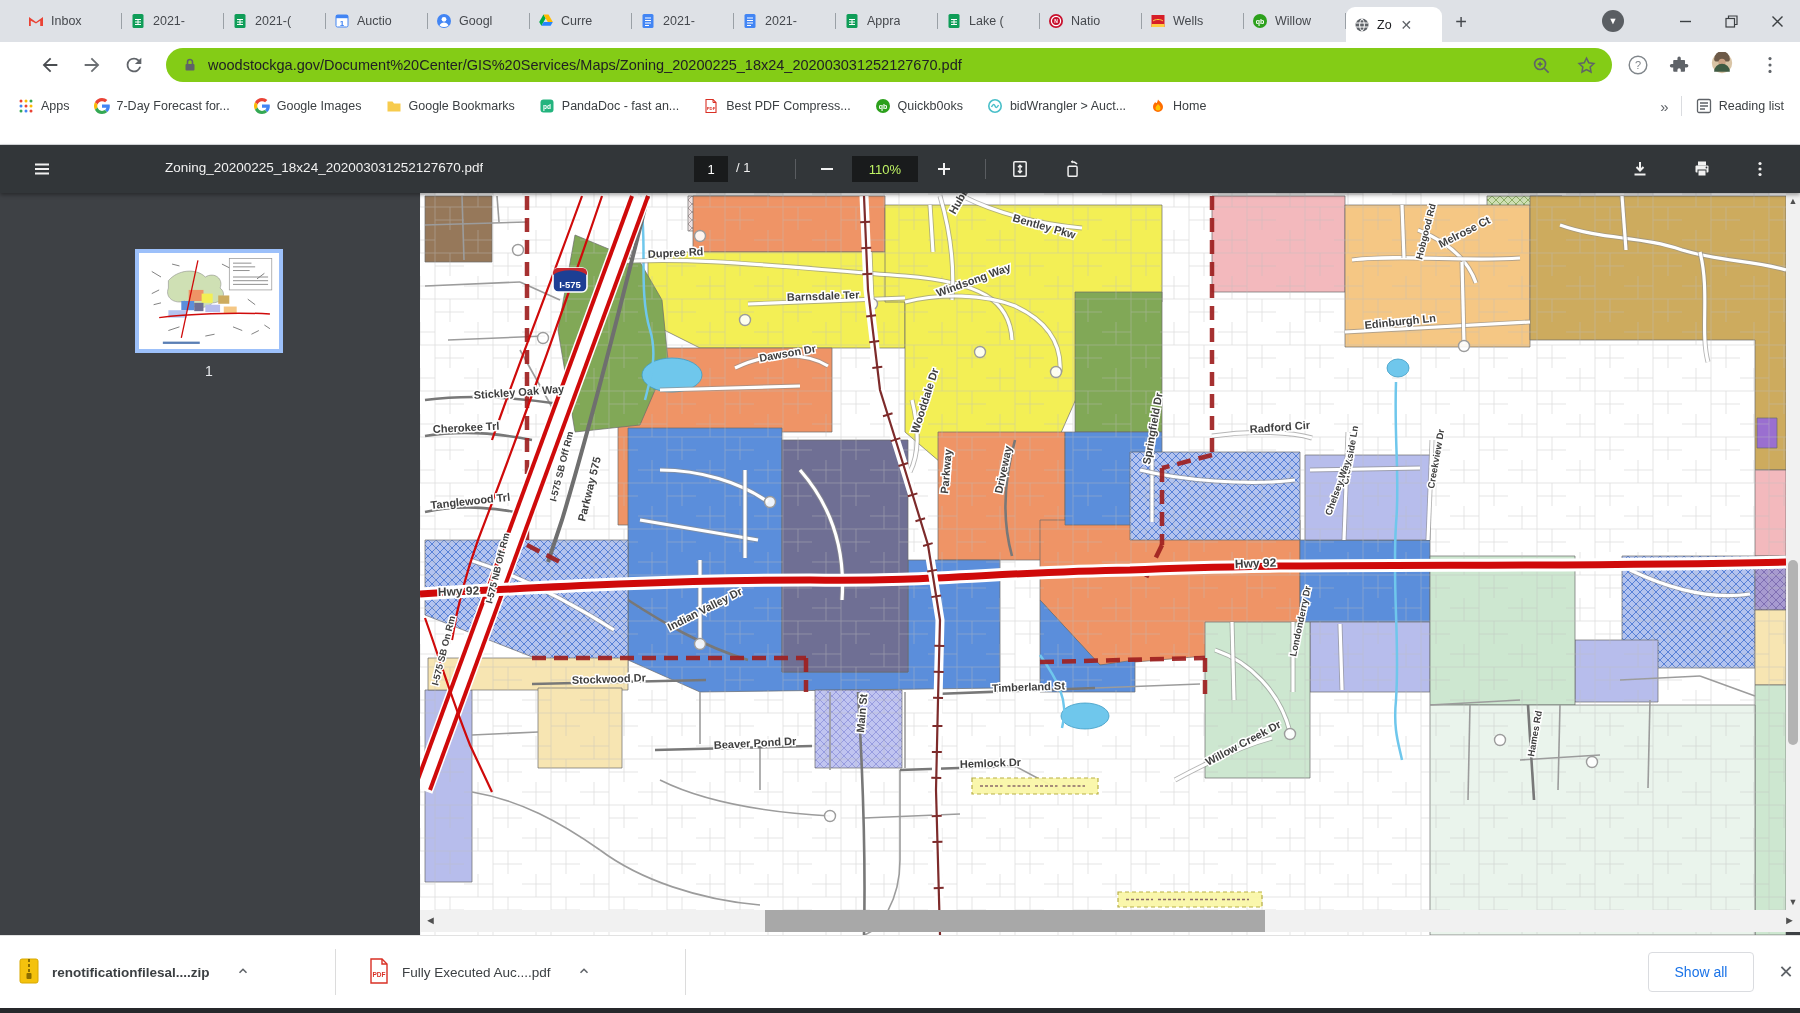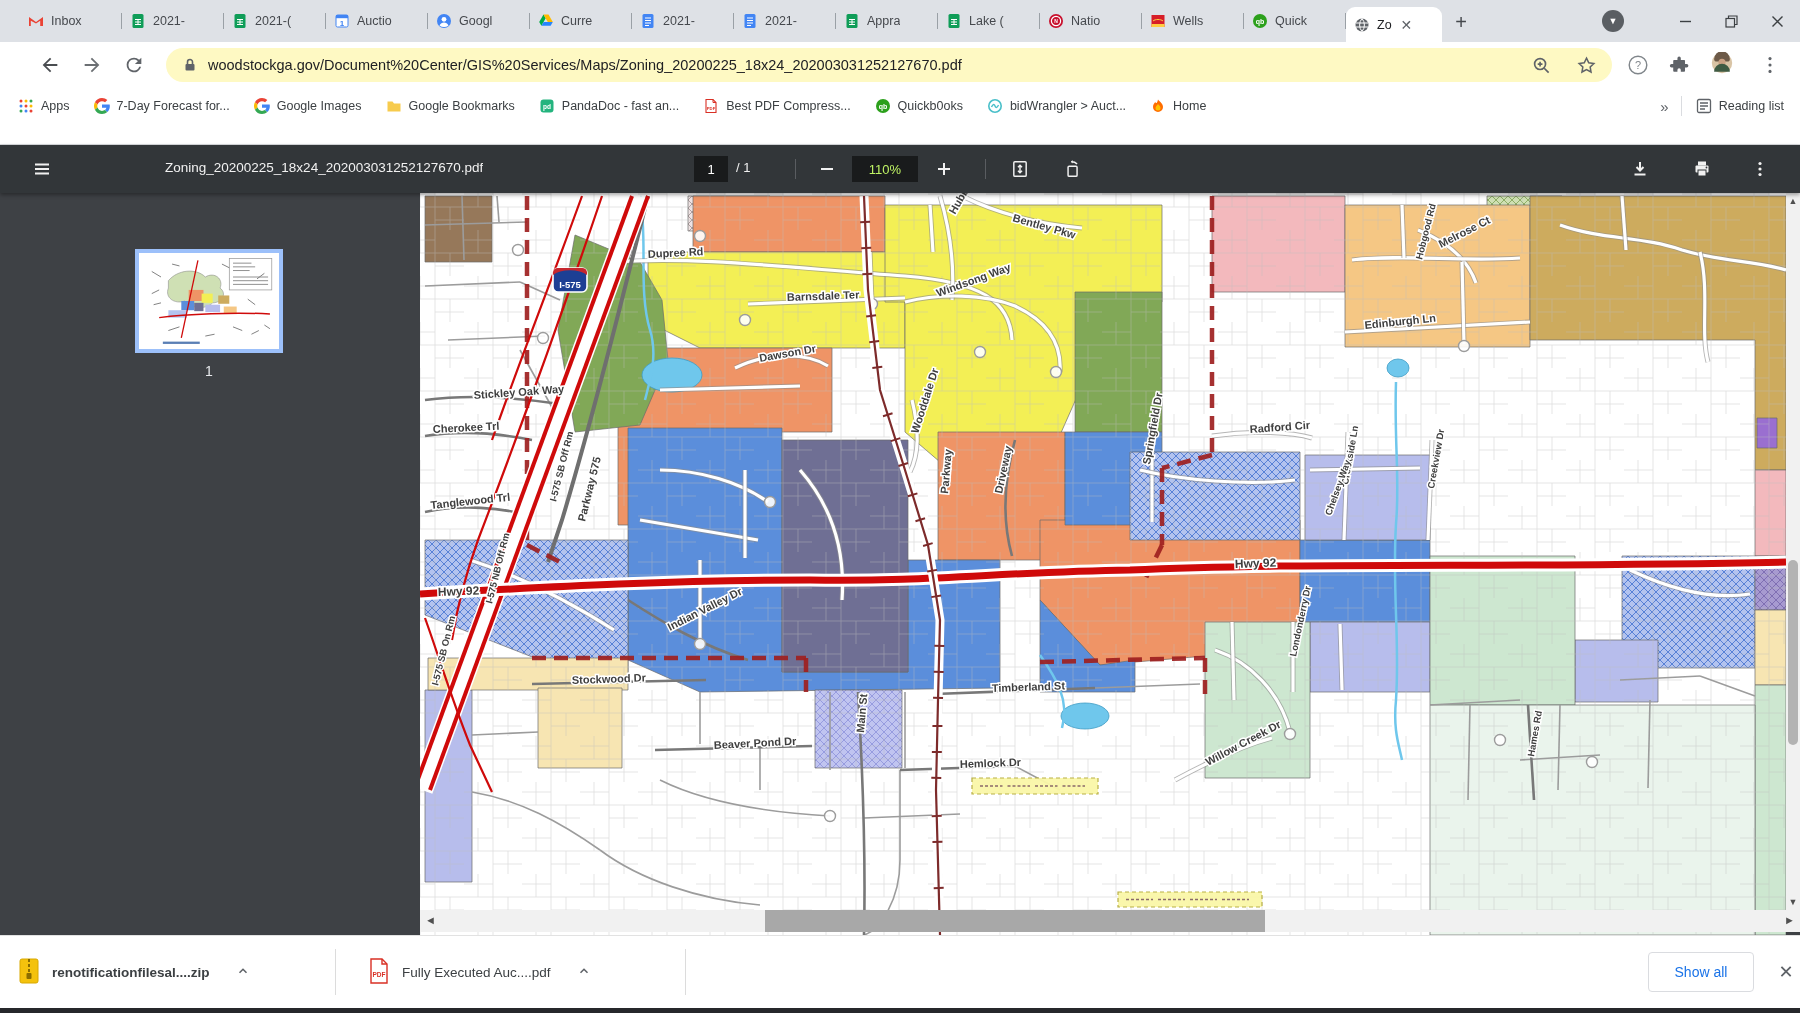--- a/index.html
+++ b/index.html
@@ -21,21 +21,21 @@
   .newtab { position:absolute; left:1448px; top:9px; width:26px; height:26px; display:flex; align-items:center; justify-content:center; color:#45484d; font-size:20px; cursor:pointer; border-radius:50%; }
   .wincontrols { position:absolute; right:0; top:0; height:42px; display:flex; align-items:center; }
   .tabsearch { width:22px; height:22px; border-radius:50%; background:#5a5e63; color:#fff; font-size:9px; display:flex; align-items:center; justify-content:center; margin-right:38px; cursor:pointer; }
   .winbtn { width:46px; height:42px; display:flex; align-items:center; justify-content:center; color:#3c4043; cursor:pointer; }
   .winbtn svg { width:13px; height:13px; }
 
   
   .navbar { position:absolute; left:0; top:42px; width:1800px; height:46px; background:#fff; }
   .navicon { position:absolute; top:9px; width:28px; height:28px; display:flex; align-items:center; justify-content:center; border-radius:50%; cursor:pointer; }
   .navicon svg { width:22px; height:22px; }
-  .omnibox { position:absolute; left:166px; top:47px-42px; top:6px; width:1446px; height:34px; background:#fef9c3; border-radius:17px; display:flex; align-items:center; }
+  .omnibox { position:absolute; left:166px; top:47px-42px; top:6px; width:1446px; height:34px; background:#84cc16; border-radius:17px; display:flex; align-items:center; }
   .omni-lock { margin-left:16px; width:16px; height:16px; }
   .omni-url { margin-left:10px; font-size:14.5px; color:#202124; white-space:nowrap; overflow:hidden; flex:1; }
   .omni-right { display:flex; align-items:center; gap:26px; margin-right:16px; }
   .omni-right svg { width:19px; height:19px; }
 
   
   .bookbar { position:absolute; left:0; top:88px; width:1800px; height:36px; background:#fff; display:flex; align-items:center; }
   .bm { display:flex; align-items:center; gap:7px; margin-left:24px; cursor:pointer; white-space:nowrap; }
   .bm:first-child { margin-left:18px; }
   .bm .bmi { width:16px; height:16px; }
@@ -215,21 +215,21 @@
           <span class="lbl">Wells</span>
           <span class="sep"></span>
         </div>
         <div class="tab">
           <span class="fav">
             <svg viewBox="0 0 16 16">
               <circle cx="8" cy="8" r="7" fill="#2ca01c"></circle>
               <text x="8" y="10.8" font-size="7" fill="#fff" text-anchor="middle" font-weight="bold">qb</text>
             </svg>
           </span>
-          <span class="lbl">Quick</span>
+          <span class="lbl">Willow</span>
           <span class="sep"></span>
         </div>
         <div class="tab active">
           <span class="fav">
             <svg viewBox="0 0 16 16">
               <circle cx="8" cy="8" r="6.5" fill="#5f6368"></circle>
               <path d="M8 1.5a10 10 0 0 0 0 13M8 1.5a10 10 0 0 1 0 13M1.8 6h12.4M1.8 10h12.4" stroke="#fff" stroke-width="1" fill="none"></path>
             </svg>
           </span>
           <span class="lbl">Zo</span>

